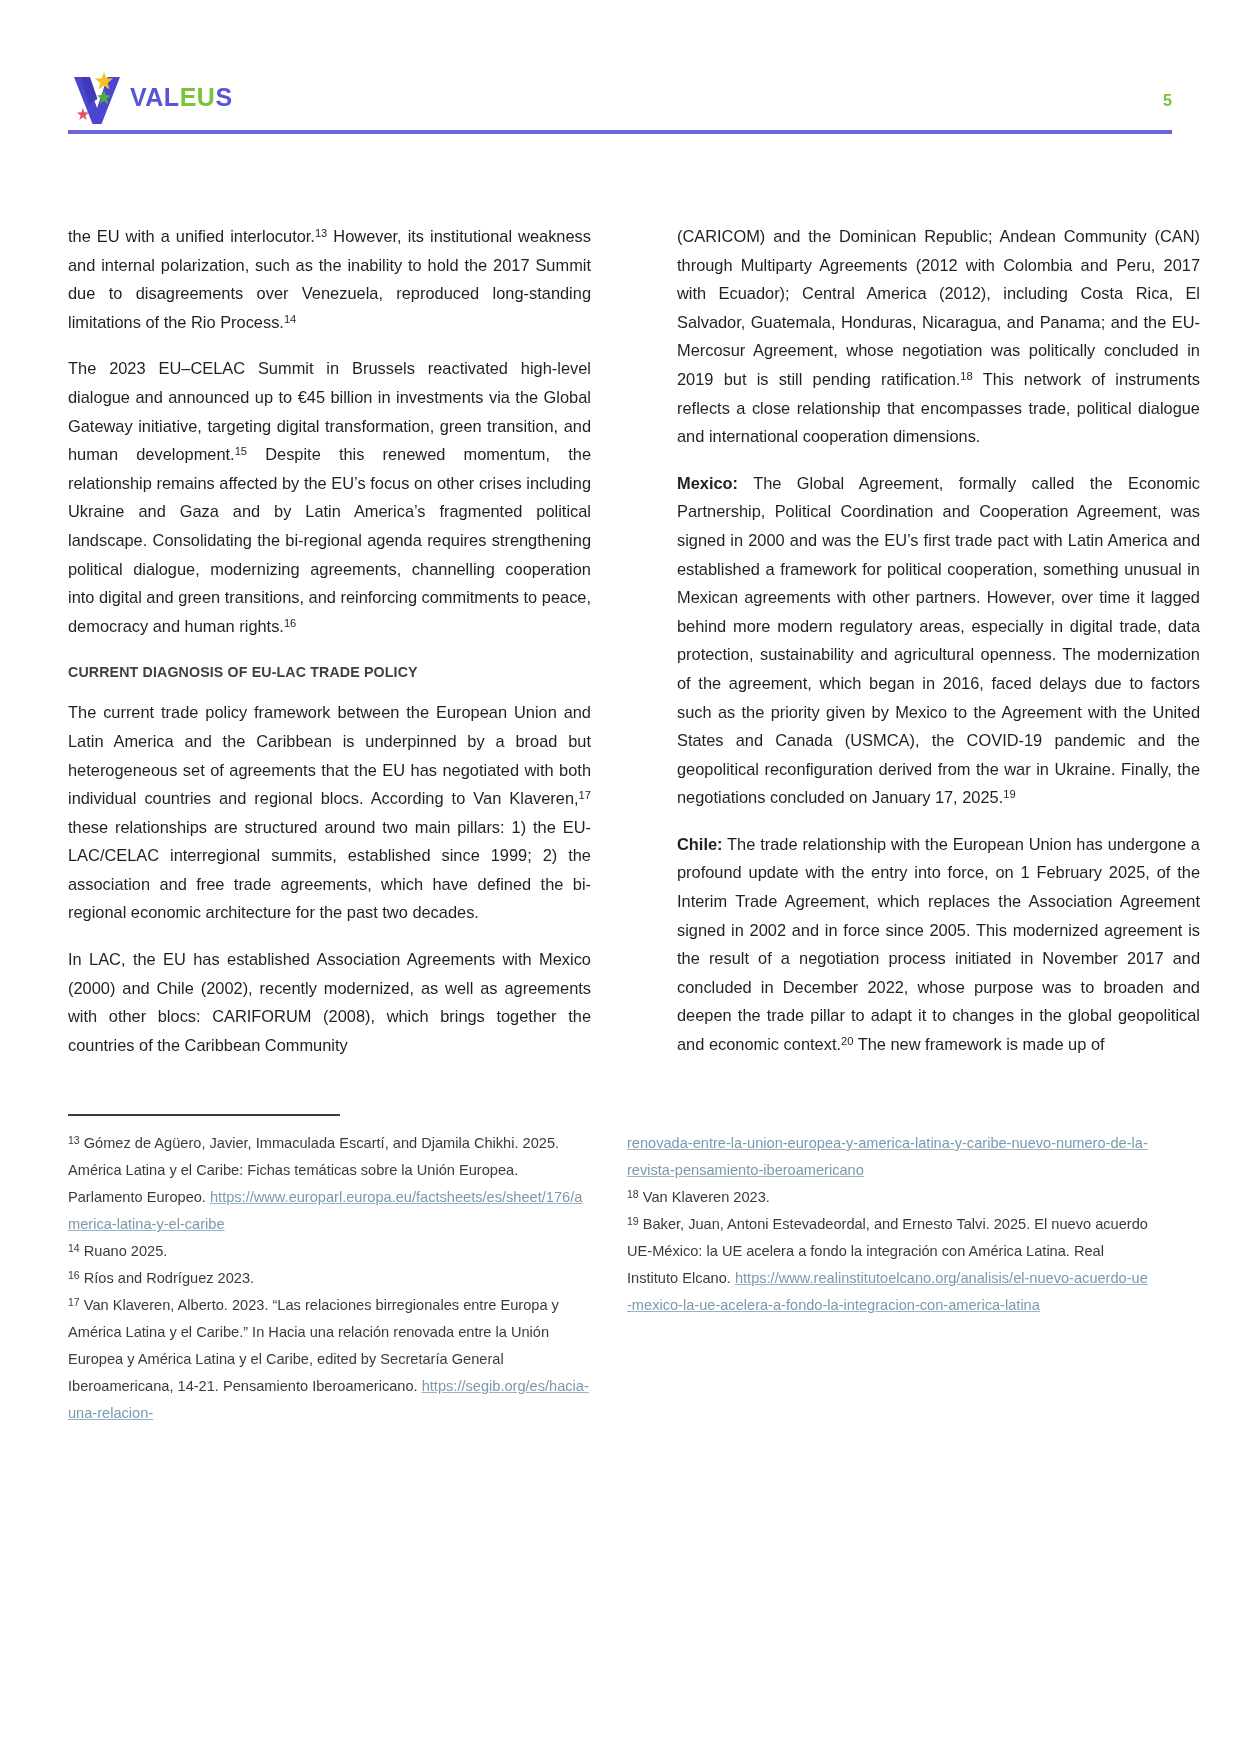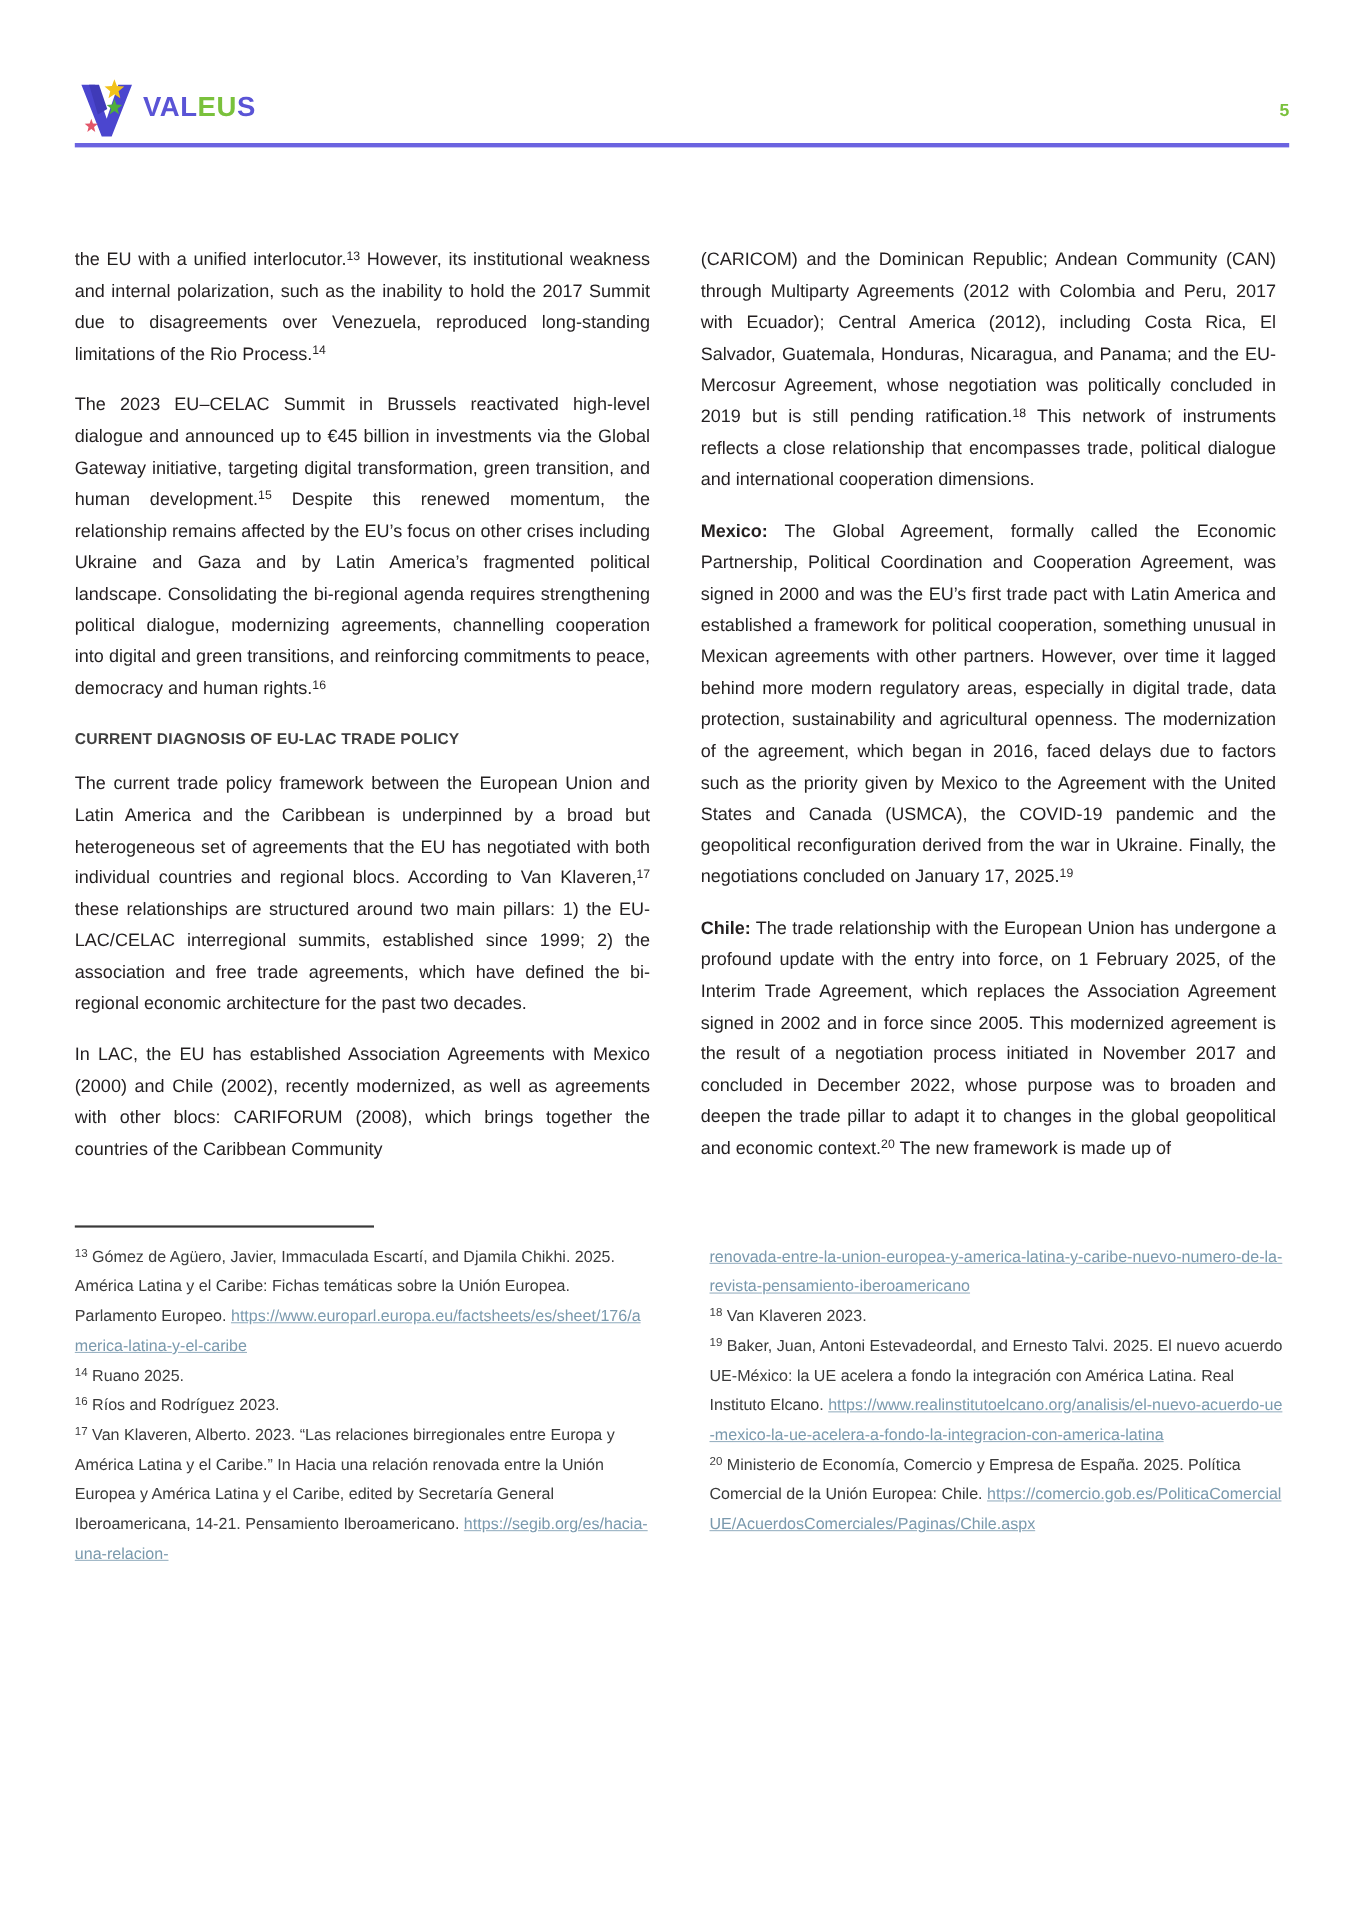--- a/index.html
+++ b/index.html
@@ -78,21 +78,21 @@
   }
 
   
   .columns {
     position: absolute;
     left: 68px;
     top: 222px;
     width: 1104px;
     height: 870px;
     display: flex;
-    gap: 46px;
+    gap: 86px;
   }
   .col {
     width: 523px;
     flex: 0 0 523px;
   }
   .col p {
     margin: 0 0 18px 0;
     font-size: 16.4px;
     line-height: 28.6px;
     text-align: justify;
@@ -115,21 +115,21 @@
     text-transform: uppercase;
   }
 
   
   .footnotes {
     position: absolute;
     left: 68px;
     top: 1108px;
     width: 1104px;
     display: flex;
-    gap: 54px;
+    gap: 36px;
   }
   .fn-col {
     width: 523px;
     flex: 0 0 523px;
     position: relative;
     padding-top: 22px;
   }
   .fn-col.with-rule::before {
     content: "";
     position: absolute;
@@ -213,18 +213,17 @@
           <p class="fn"><sup>14</sup><span> Ruano 2025.</span></p>
           <p class="fn"><sup>16</sup><span> Ríos and Rodríguez 2023.</span></p>
           <p class="fn"><sup>17</sup><span> Van Klaveren, Alberto. 2023. “Las relaciones birregionales entre Europa y América Latina y el Caribe.” In Hacia una relación renovada entre la Unión Europea y América Latina y el Caribe, edited by Secretaría General Iberoamericana, 14-21. Pensamiento Iberoamericano. </span><a class="lnk" href="#">https://segib.org/es/hacia-una-relacion-</a></p>
         </div>
     </div>
     <div class="fn-col">
       <div>
           <p class="fn"><a class="lnk" href="#">renovada-entre-la-union-europea-y-america-latina-y-caribe-nuevo-numero-de-la-revista-pensamiento-iberoamericano</a></p>
           <p class="fn"><sup>18</sup><span> Van Klaveren 2023.</span></p>
           <p class="fn"><sup>19</sup><span> Baker, Juan, Antoni Estevadeordal, and Ernesto Talvi. 2025. El nuevo acuerdo UE-México: la UE acelera a fondo la integración con América Latina. Real Instituto Elcano. </span><a class="lnk" href="#">https://www.realinstitutoelcano.org/analisis/el-nuevo-acuerdo-ue-mexico-la-ue-acelera-a-fondo-la-integracion-con-america-latina</a></p>
-          <p class="fn"><sup>20</sup><span> Ministerio de Economía, Comercio y Empresa de España. 2025. Política Comercial de la Unión Europea: Chile. </span><a class="lnk" href="#">https://comercio.gob.es/PoliticaComercialUE/AcuerdosComerciales/Paginas/Chile.aspx</a></p>
         </div>
     </div>
   </div>
 
 </div>
 
 </body></html>

